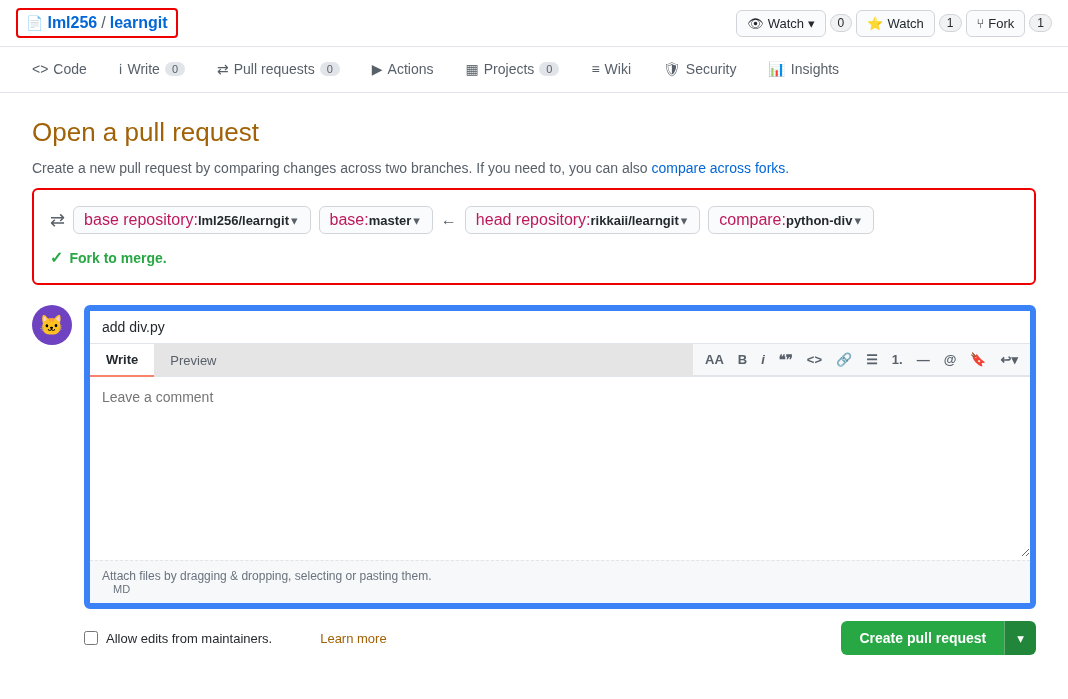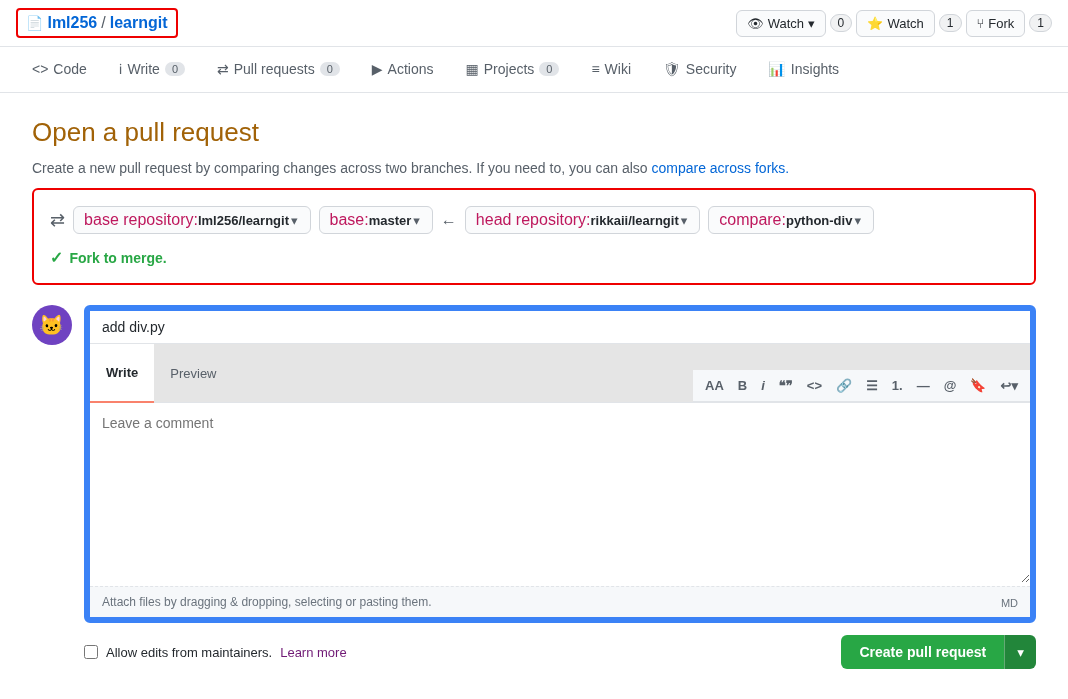--- a/index.html
+++ b/index.html
@@ -41,32 +41,32 @@
     .arrow-icon { font-size: 16px; color: #586069; }
 
     
     .comment-area { display: flex; gap: 12px; margin-top: 16px; }
     .avatar-placeholder { width: 40px; height: 40px; border-radius: 50%; background: #6f42c1; display: flex; align-items: center; justify-content: center; font-size: 18px; color: white; flex-shrink: 0; }
     .form-box { flex: 1; border: 6px solid #3b82f6; border-radius: 6px; overflow: hidden; }
     .pr-title-input { width: 100%; padding: 8px 12px; font-size: 14px; border: none; border-bottom: 1px solid #e1e4e8; outline: none; color: #24292e; }
     .editor-tabs { display: flex; border-bottom: 1px solid #e1e4e8; background: #e5e5e5; justify-content: flex-end; }
     .editor-tab { padding: 8px 16px; font-size: 13px; cursor: pointer; border: none; background: transparent; color: #586069; }
     .editor-tab.active { background: #fff; color: #24292e; border-bottom: 2px solid #f9826c; font-weight: 600; margin-bottom: -1px; }
-    .editor-toolbar { display: flex; align-items: center; gap: 6px; padding: 6px 8px; border-bottom: 1px solid #e1e4e8; background: #f6f8fa; justify-content: flex-end; margin-top: 26px; }
+    .editor-toolbar { display: flex; align-items: center; gap: 6px; padding: 6px 8px; border-bottom: 1px solid #e1e4e8; background: #f6f8fa; justify-content: flex-end; }
     .toolbar-btn { background: none; border: none; cursor: pointer; color: #586069; font-size: 13px; padding: 2px 4px; font-weight: 600; }
     .editor-body { padding: 0; }
     .comment-textarea { width: 100%; min-height: 180px; border: none; outline: none; resize: vertical; padding: 12px; font-size: 14px; color: #6a737d; font-family: inherit; }
-    .file-attach { padding: 8px 12px; font-size: 12px; color: #6a737d; border-top: 1px dashed #e1e4e8; display: flex; justify-content: space-between; align-items: flex-end; background: #f6f8fa; }
+    .file-attach { padding: 8px 12px; font-size: 12px; color: #6a737d; border-top: 1px dashed #e1e4e8; display: flex; justify-content: space-between; align-items: flex-start; background: #f6f8fa; flex-direction: column; }
     .md-icon { font-size: 11px; color: #6a737d; padding-left: 11px; }
 
     
     .form-footer { display: flex; align-items: center; justify-content: space-between; margin-top: 12px; gap: 22px; }
     .checkbox-label { display: flex; align-items: center; gap: 8px; font-size: 13px; color: #24292e; cursor: pointer; }
     .checkbox-label input { width: 14px; height: 14px; }
-    .learn-more { color: #701a75; text-decoration: none; }
+    .learn-more { color: #a16207; text-decoration: none; margin-left: 40px; }
     .submit-group { display: flex; align-items: stretch; }
     .submit-btn { background: #28a745; color: #fff; border: none; border-radius: 6px 0 0 6px; padding: 9px 18px; font-size: 14px; font-weight: 600; cursor: pointer; }
     .submit-dropdown { background: #22863a; color: #fff; border: none; border-radius: 0 6px 6px 0; padding: 9px 12px; cursor: pointer; border-left: 1px solid rgba(255,255,255,0.3); }
   </style>
 </head>
 <body>
 
 <div class="top-bar">
   <div class="repo-title">
     <span class="repo-icon">📄</span>

